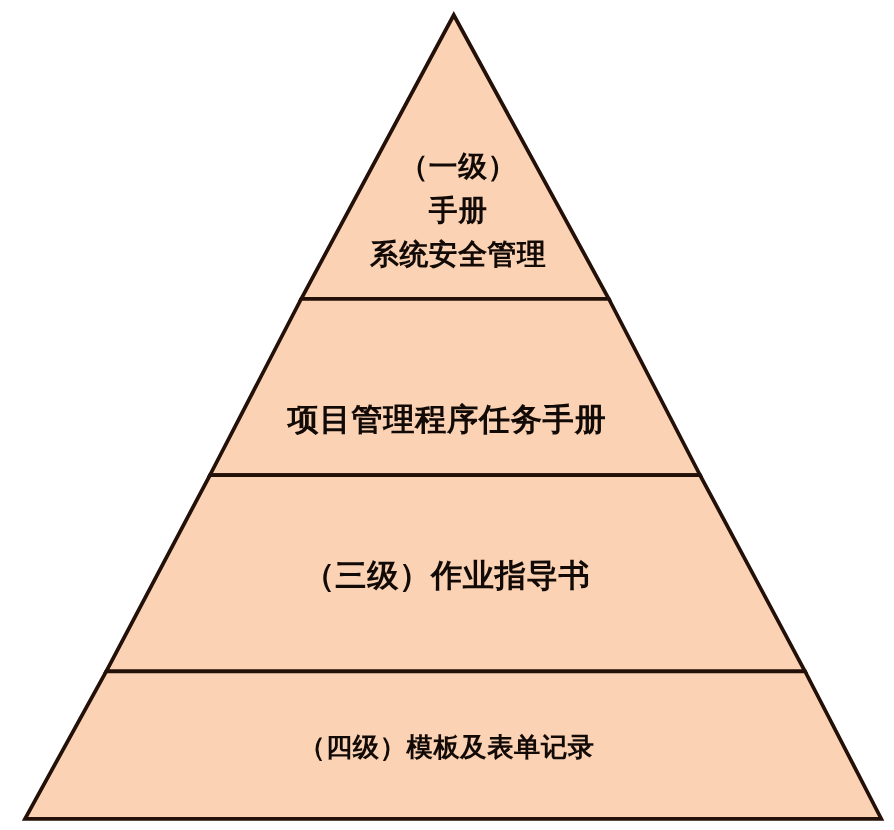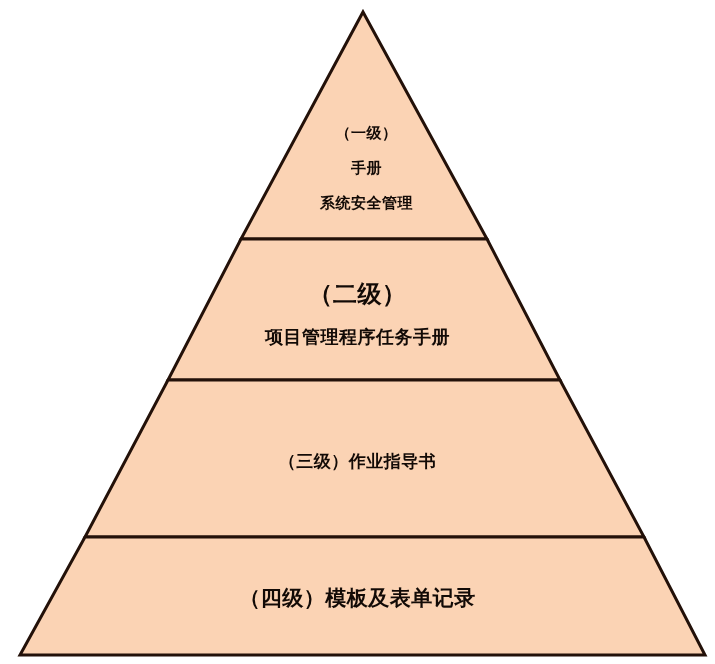--- a/index.html
+++ b/index.html
@@ -32,24 +32,24 @@
     left: 0;
     width: 715px;
     text-align: center;
     color: #120a06;
     font-family: "Liberation Serif", "DejaVu Serif", serif;
     font-weight: 600;
     letter-spacing: 0.5px;
     white-space: nowrap;
     pointer-events: none;
   }
-  .tier1-line { font-size: 15px; line-height: 35px; padding-left: 18px; }
+  .tier1-line { font-size: 23px; line-height: 35px; padding-left: 18px; }
   .tier2-line-a { font-size: 24px; line-height: 30px; }
-  .tier2-line-b { font-size: 18px; line-height: 30px; }
-  .tier3-line { font-size: 17px; line-height: 30px; }
+  .tier2-line-b { font-size: 25px; line-height: 30px; }
+  .tier3-line { font-size: 25px; line-height: 30px; }
   .tier4-line { font-size: 21px; line-height: 30px; }
 
   #tier1-block { top: 116px; }
   #tier2-block-a { top: 279px; }
   #tier2-block-b { top: 322px; }
   #tier3-block { top: 447px; }
   #tier4-block { top: 583px; }
 </style>
 </head>
 <body>
@@ -66,23 +66,20 @@
 
     <polygon points="85,537 644,537 705,655 20,655" fill="#FBD3B4" stroke="#231109" stroke-width="3" stroke-linejoin="miter"></polygon>
   </svg>
 
   <div id="tier1-block" class="tier-text">
     <div class="tier1-line">（一级）</div>
     <div class="tier1-line">手册</div>
     <div class="tier1-line">系统安全管理</div>
   </div>
 
-  <div id="tier2-block-a" class="tier-text">
-    <div class="tier2-line-a">（二级）</div>
-  </div>
   <div id="tier2-block-b" class="tier-text">
     <div class="tier2-line-b">项目管理程序任务手册</div>
   </div>
 
   <div id="tier3-block" class="tier-text">
     <div class="tier3-line">（三级）作业指导书</div>
   </div>
 
   <div id="tier4-block" class="tier-text">
     <div class="tier4-line">（四级）模板及表单记录</div>

